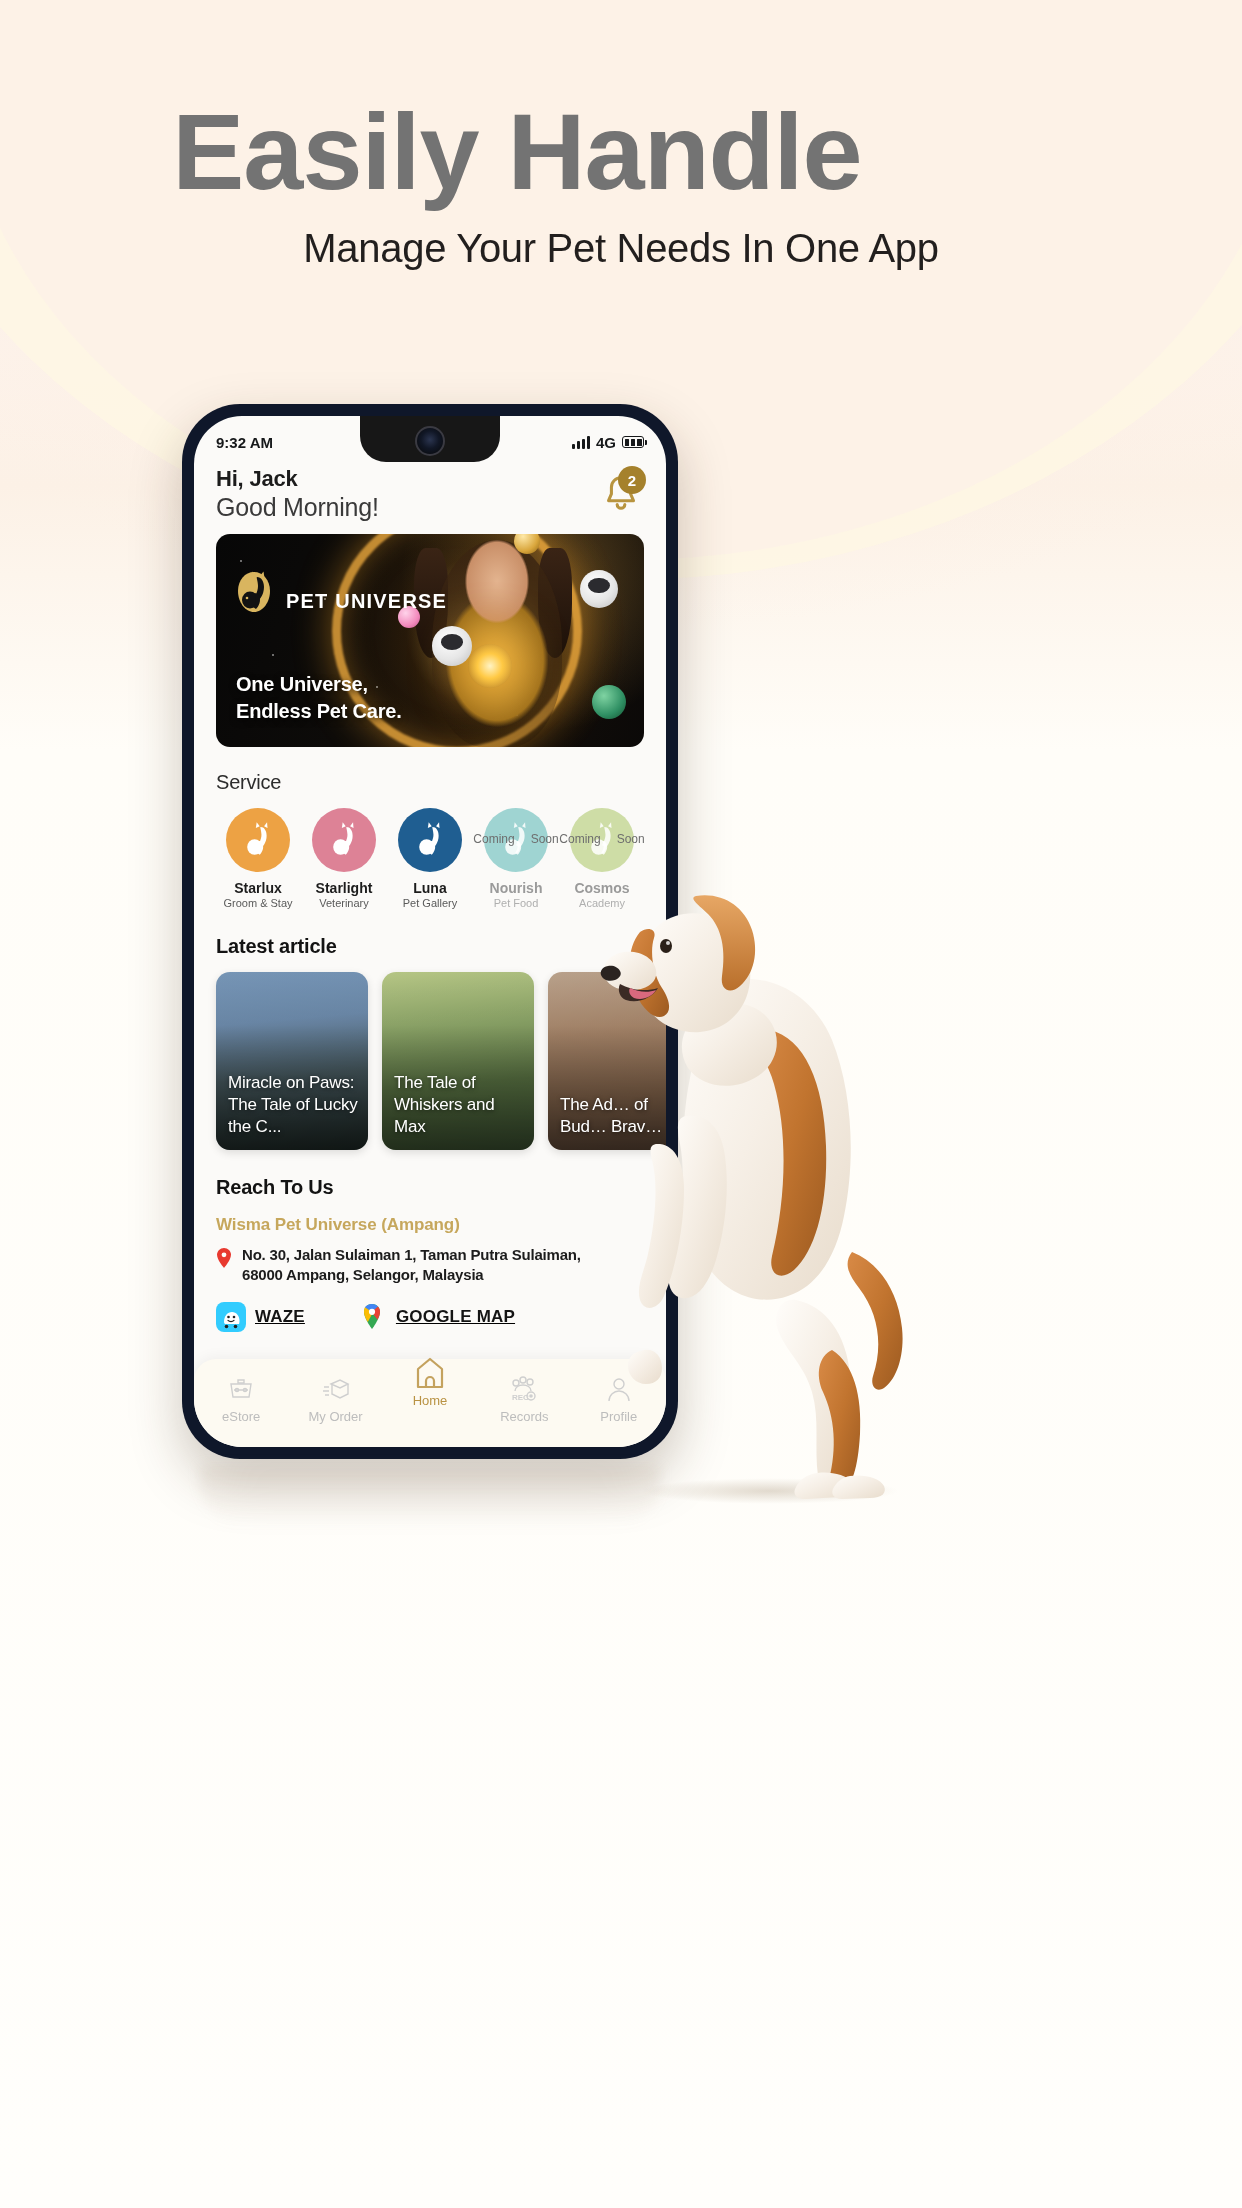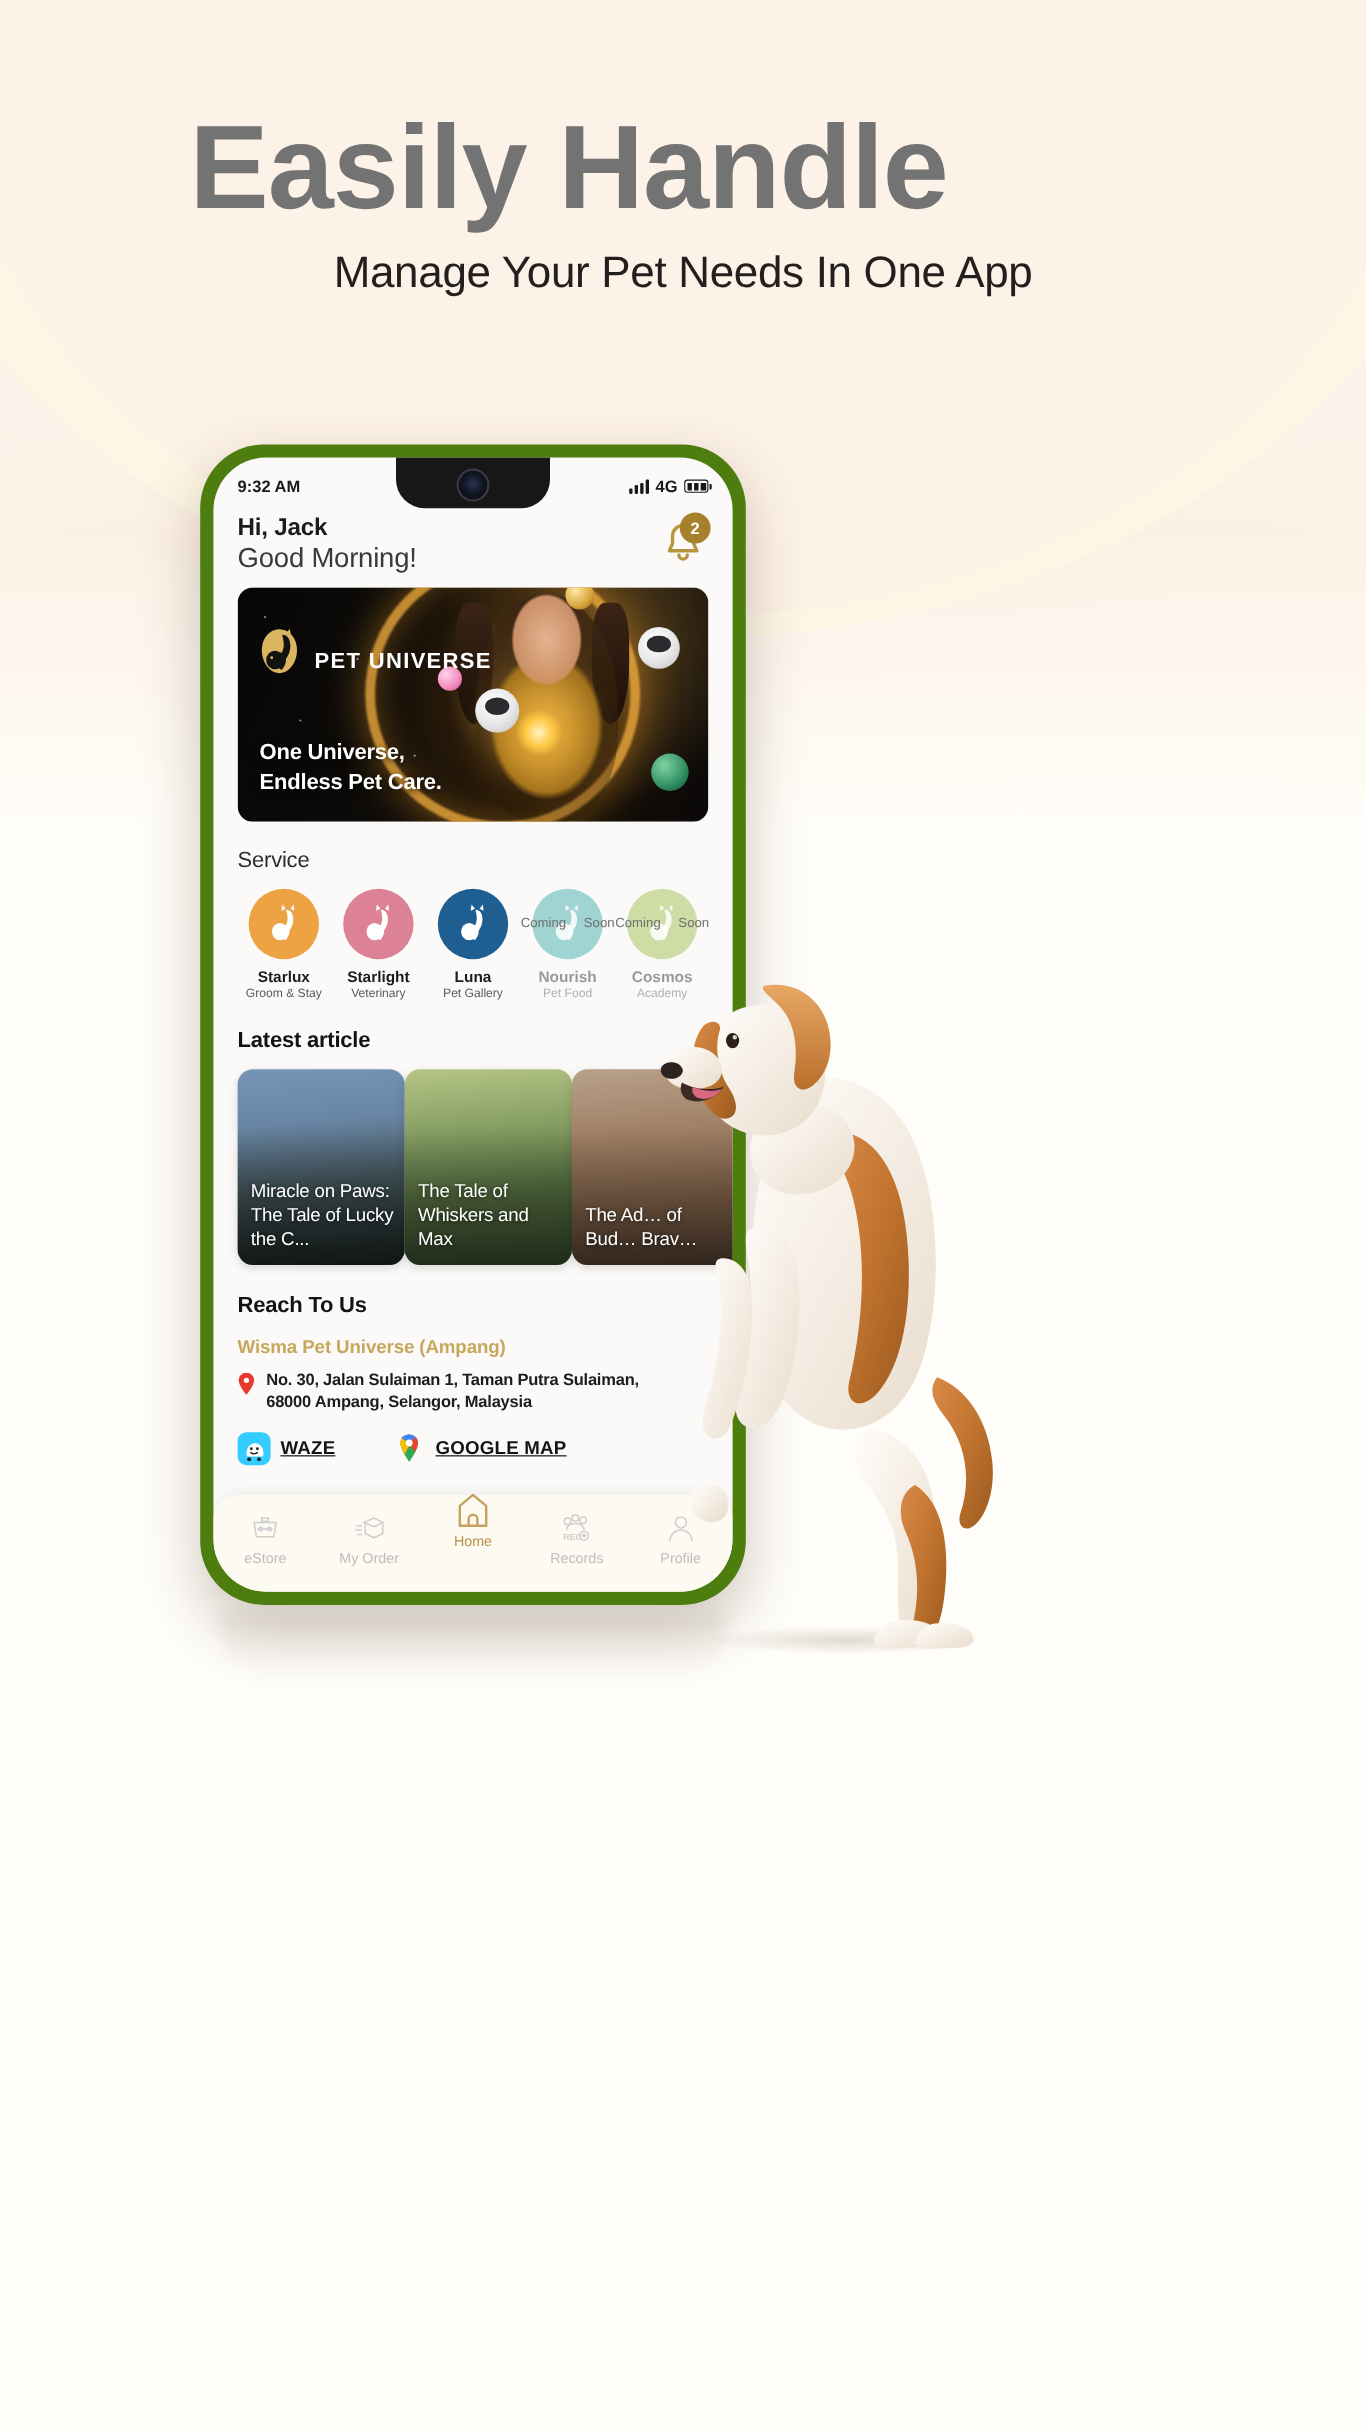--- a/index.html
+++ b/index.html
@@ -36,21 +36,21 @@
   }
   .promo-sub {
     position:absolute; left:0; top:226px; width:1242px; text-align:center;
     font-size:40px; font-weight:400; color:#221F1E; letter-spacing:-.3px;
   }
 
   
   .phone {
     position:absolute; left:182px; top:404px;
     width:496px; height:1055px;
-    background:#4d7c0f;
+    background:#0f172a;
     border-radius:58px;
     box-shadow:0 22px 52px rgba(60,40,20,.25);
     padding:12px;
   }
   .phone-screen {
     position:relative; width:100%; height:100%;
     background:#FBFAF8;
     border-radius:48px; overflow:hidden;
   }
   .notch {
@@ -175,21 +175,21 @@
     font-size:12px; font-weight:500; color:#6E6E6E; line-height:1.15;gap:16px;
   }
   .svc-name { margin-top:8px; font-size:14px; font-weight:700; color:#1C1C1C; }
   .svc-name.dim { color:#9A9A9A; font-weight:700; }
   .svc-desc { margin-top:1px; font-size:11px; color:#5A5A5A; }
   .svc-desc.dim { color:#AFAFAF; }
 
   
   .articles-wrap { padding:26px 0 0 0; }
   .articles-wrap h3 { padding:0 22px; }
-  .article-row { display:flex; gap:0; padding:14px 0 0 22px; }
+  .article-row { display:flex; gap:14px; padding:14px 0 0 22px; }
   .card {
     width:152px; height:178px; border-radius:14px; position:relative;
     overflow:hidden; flex:0 0 auto;
     box-shadow:0 3px 9px rgba(0,0,0,.12);
   }
   .card-1 { background:linear-gradient(175deg,#7C9DBF 0%, #6E8CAD 28%, #4A5D63 58%, #23302C 100%); }
   .card-2 { background:linear-gradient(175deg,#BFD08C 0%, #8FA86A 30%, #5F7A47 62%, #46603A 100%); }
   .card-3 { background:linear-gradient(175deg,#C2A992 0%, #A8866A 34%, #8C6B50 68%, #6E5340 100%); }
   .card:after {
     content:""; position:absolute; inset:0;

